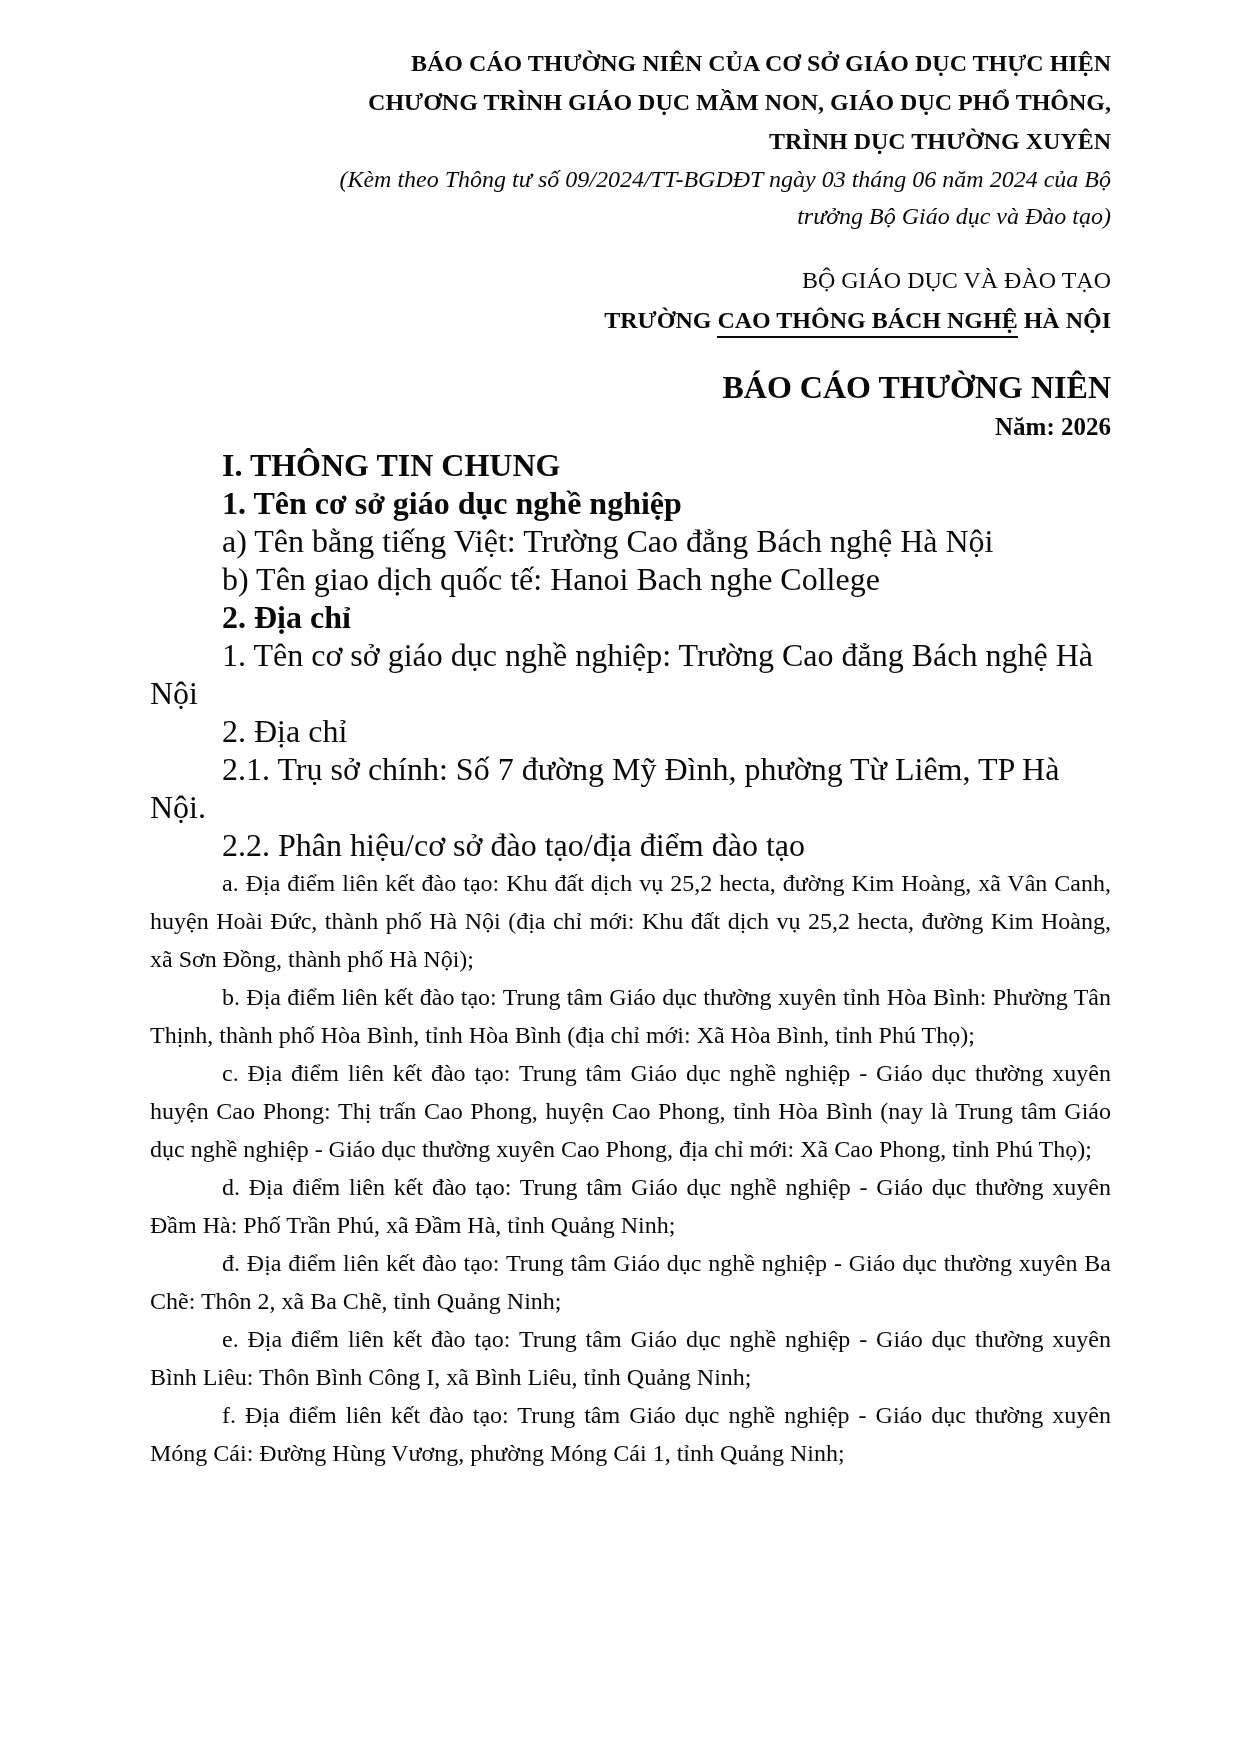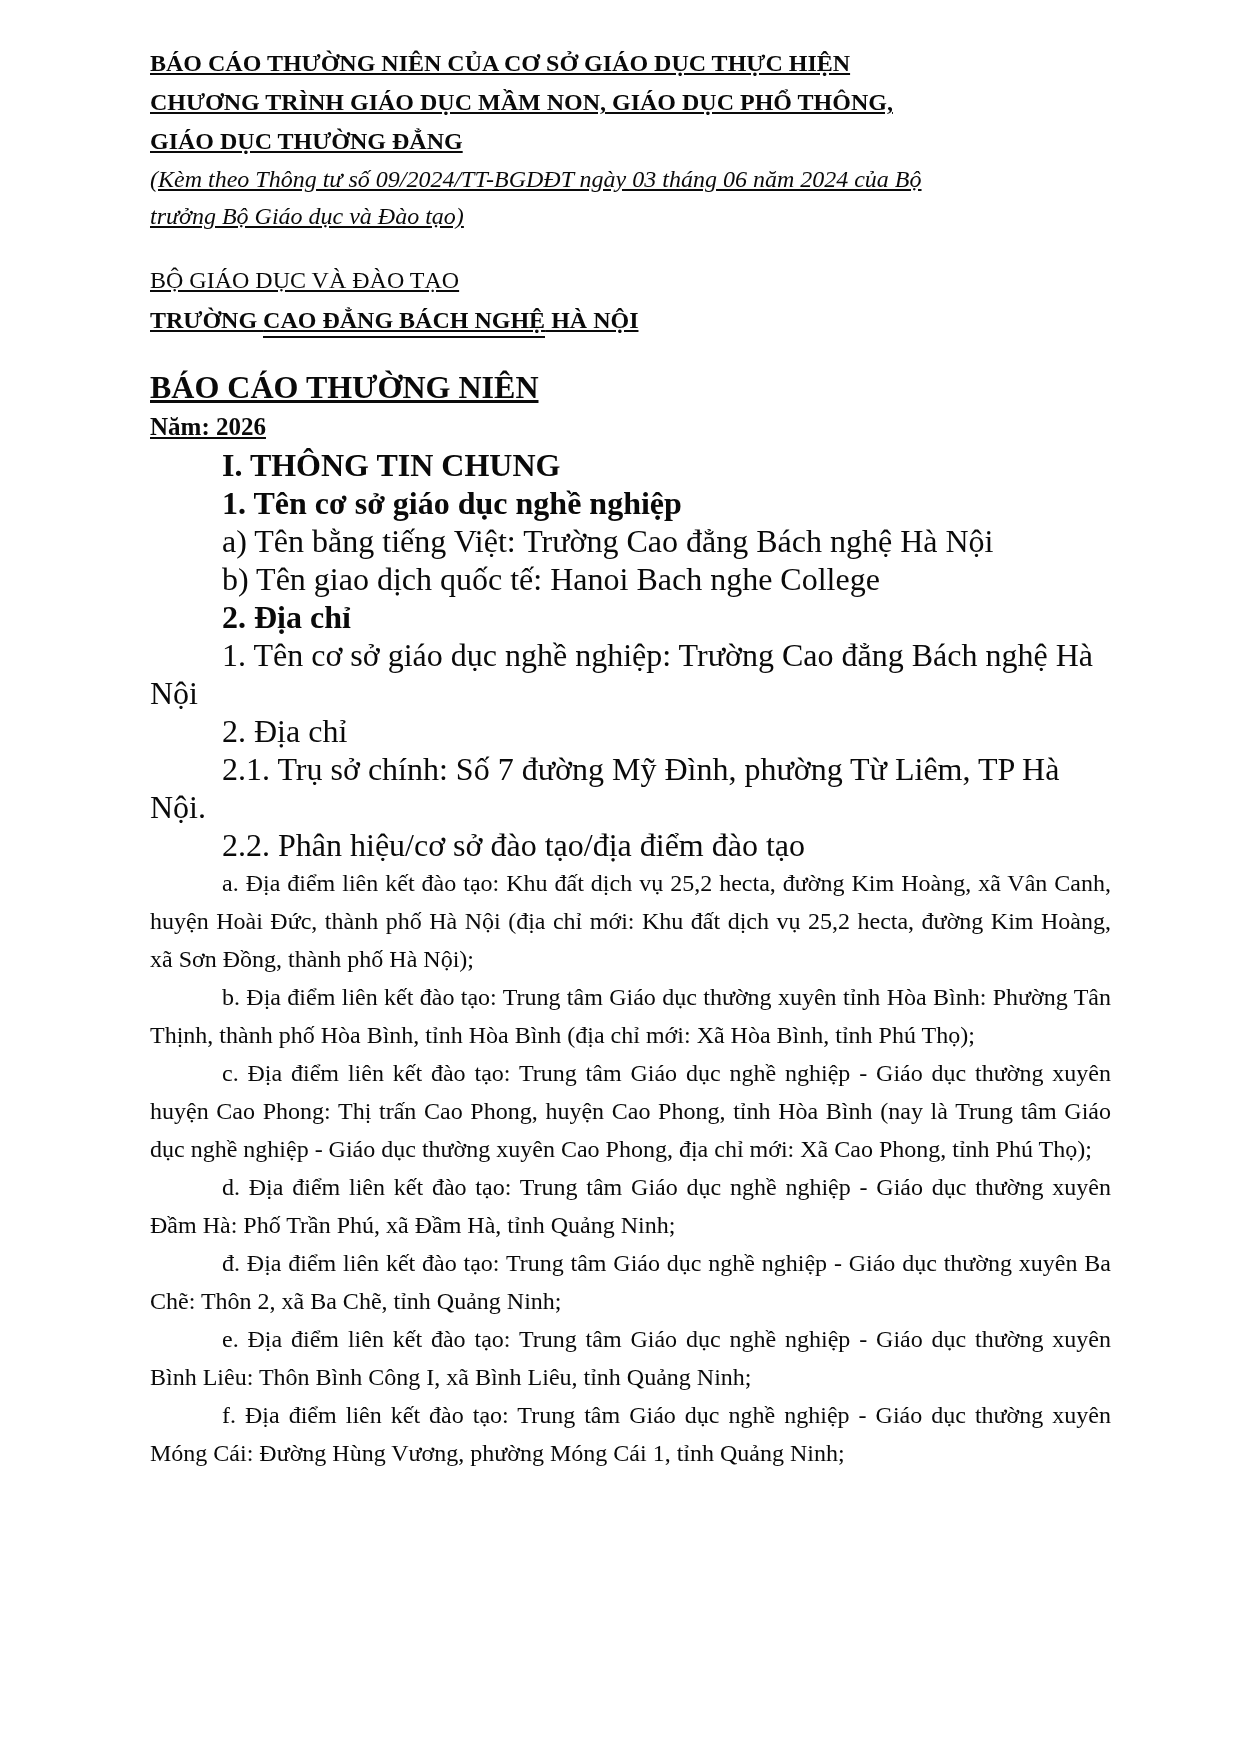--- a/index.html
+++ b/index.html
@@ -10,21 +10,21 @@
     font-family: "Liberation Serif", "DejaVu Serif", serif;
     color: #0a0a0a;
     overflow: hidden;
   }
   .page {
     width: 1241px;
     height: 1755px;
     background: #ffffff;
     padding: 44px 130px 0 150px;
   }
-  .center { text-align: left; text-decoration: underline; }
+  .center { text-align: right; }
   .bold { font-weight: bold; }
   .title-line {
     font-size: 24px;
     line-height: 39px;
     font-weight: bold;
   }
   .note-line {
     font-size: 24px;
     line-height: 37px;
     font-style: italic;
@@ -71,30 +71,30 @@
   }
 </style>
 </head>
 <body>
 
 <div class="page">
 
   <div>
     <div class="center title-line">BÁO CÁO THƯỜNG NIÊN CỦA CƠ SỞ GIÁO DỤC THỰC HIỆN</div>
     <div class="center title-line">CHƯƠNG TRÌNH GIÁO DỤC MẦM NON, GIÁO DỤC PHỔ THÔNG,</div>
-    <div class="center title-line">GIÁO DỤC THƯỜNG ĐẲNG</div>
+    <div class="center title-line">TRÌNH DỤC THƯỜNG XUYÊN</div>
   </div>
 
   <div class="note-block">
     <div class="center note-line">(Kèm theo Thông tư số 09/2024/TT-BGDĐT ngày 03 tháng 06 năm 2024 của Bộ</div>
     <div class="center note-line">trưởng Bộ Giáo dục và Đào tạo)</div>
   </div>
 
   <div class="center ministry-line">BỘ GIÁO DỤC VÀ ĐÀO TẠO</div>
-  <div class="center school-line"><span>TRƯỜNG&nbsp;</span><span class="school-underline">CAO ĐẲNG BÁCH NGHỆ</span><span>&nbsp;HÀ NỘI</span></div>
+  <div class="center school-line"><span>TRƯỜNG&nbsp;</span><span class="school-underline">CAO THÔNG BÁCH NGHỆ</span><span>&nbsp;HÀ NỘI</span></div>
 
   <div class="center report-title">BÁO CÁO THƯỜNG NIÊN</div>
   <div class="center year-line">Năm: 2026</div>
 
   <div class="line bold">I. THÔNG TIN CHUNG</div>
   <div class="line bold">1. Tên cơ sở giáo dục nghề nghiệp</div>
   <div class="line">a) Tên bằng tiếng Việt: Trường Cao đẳng Bách nghệ Hà Nội</div>
   <div class="line">b) Tên giao dịch quốc tế: Hanoi Bach nghe College</div>
   <div class="line bold">2. Địa chỉ</div>
   <div class="line">1. Tên cơ sở giáo dục nghề nghiệp: Trường Cao đẳng Bách nghệ Hà Nội</div>

